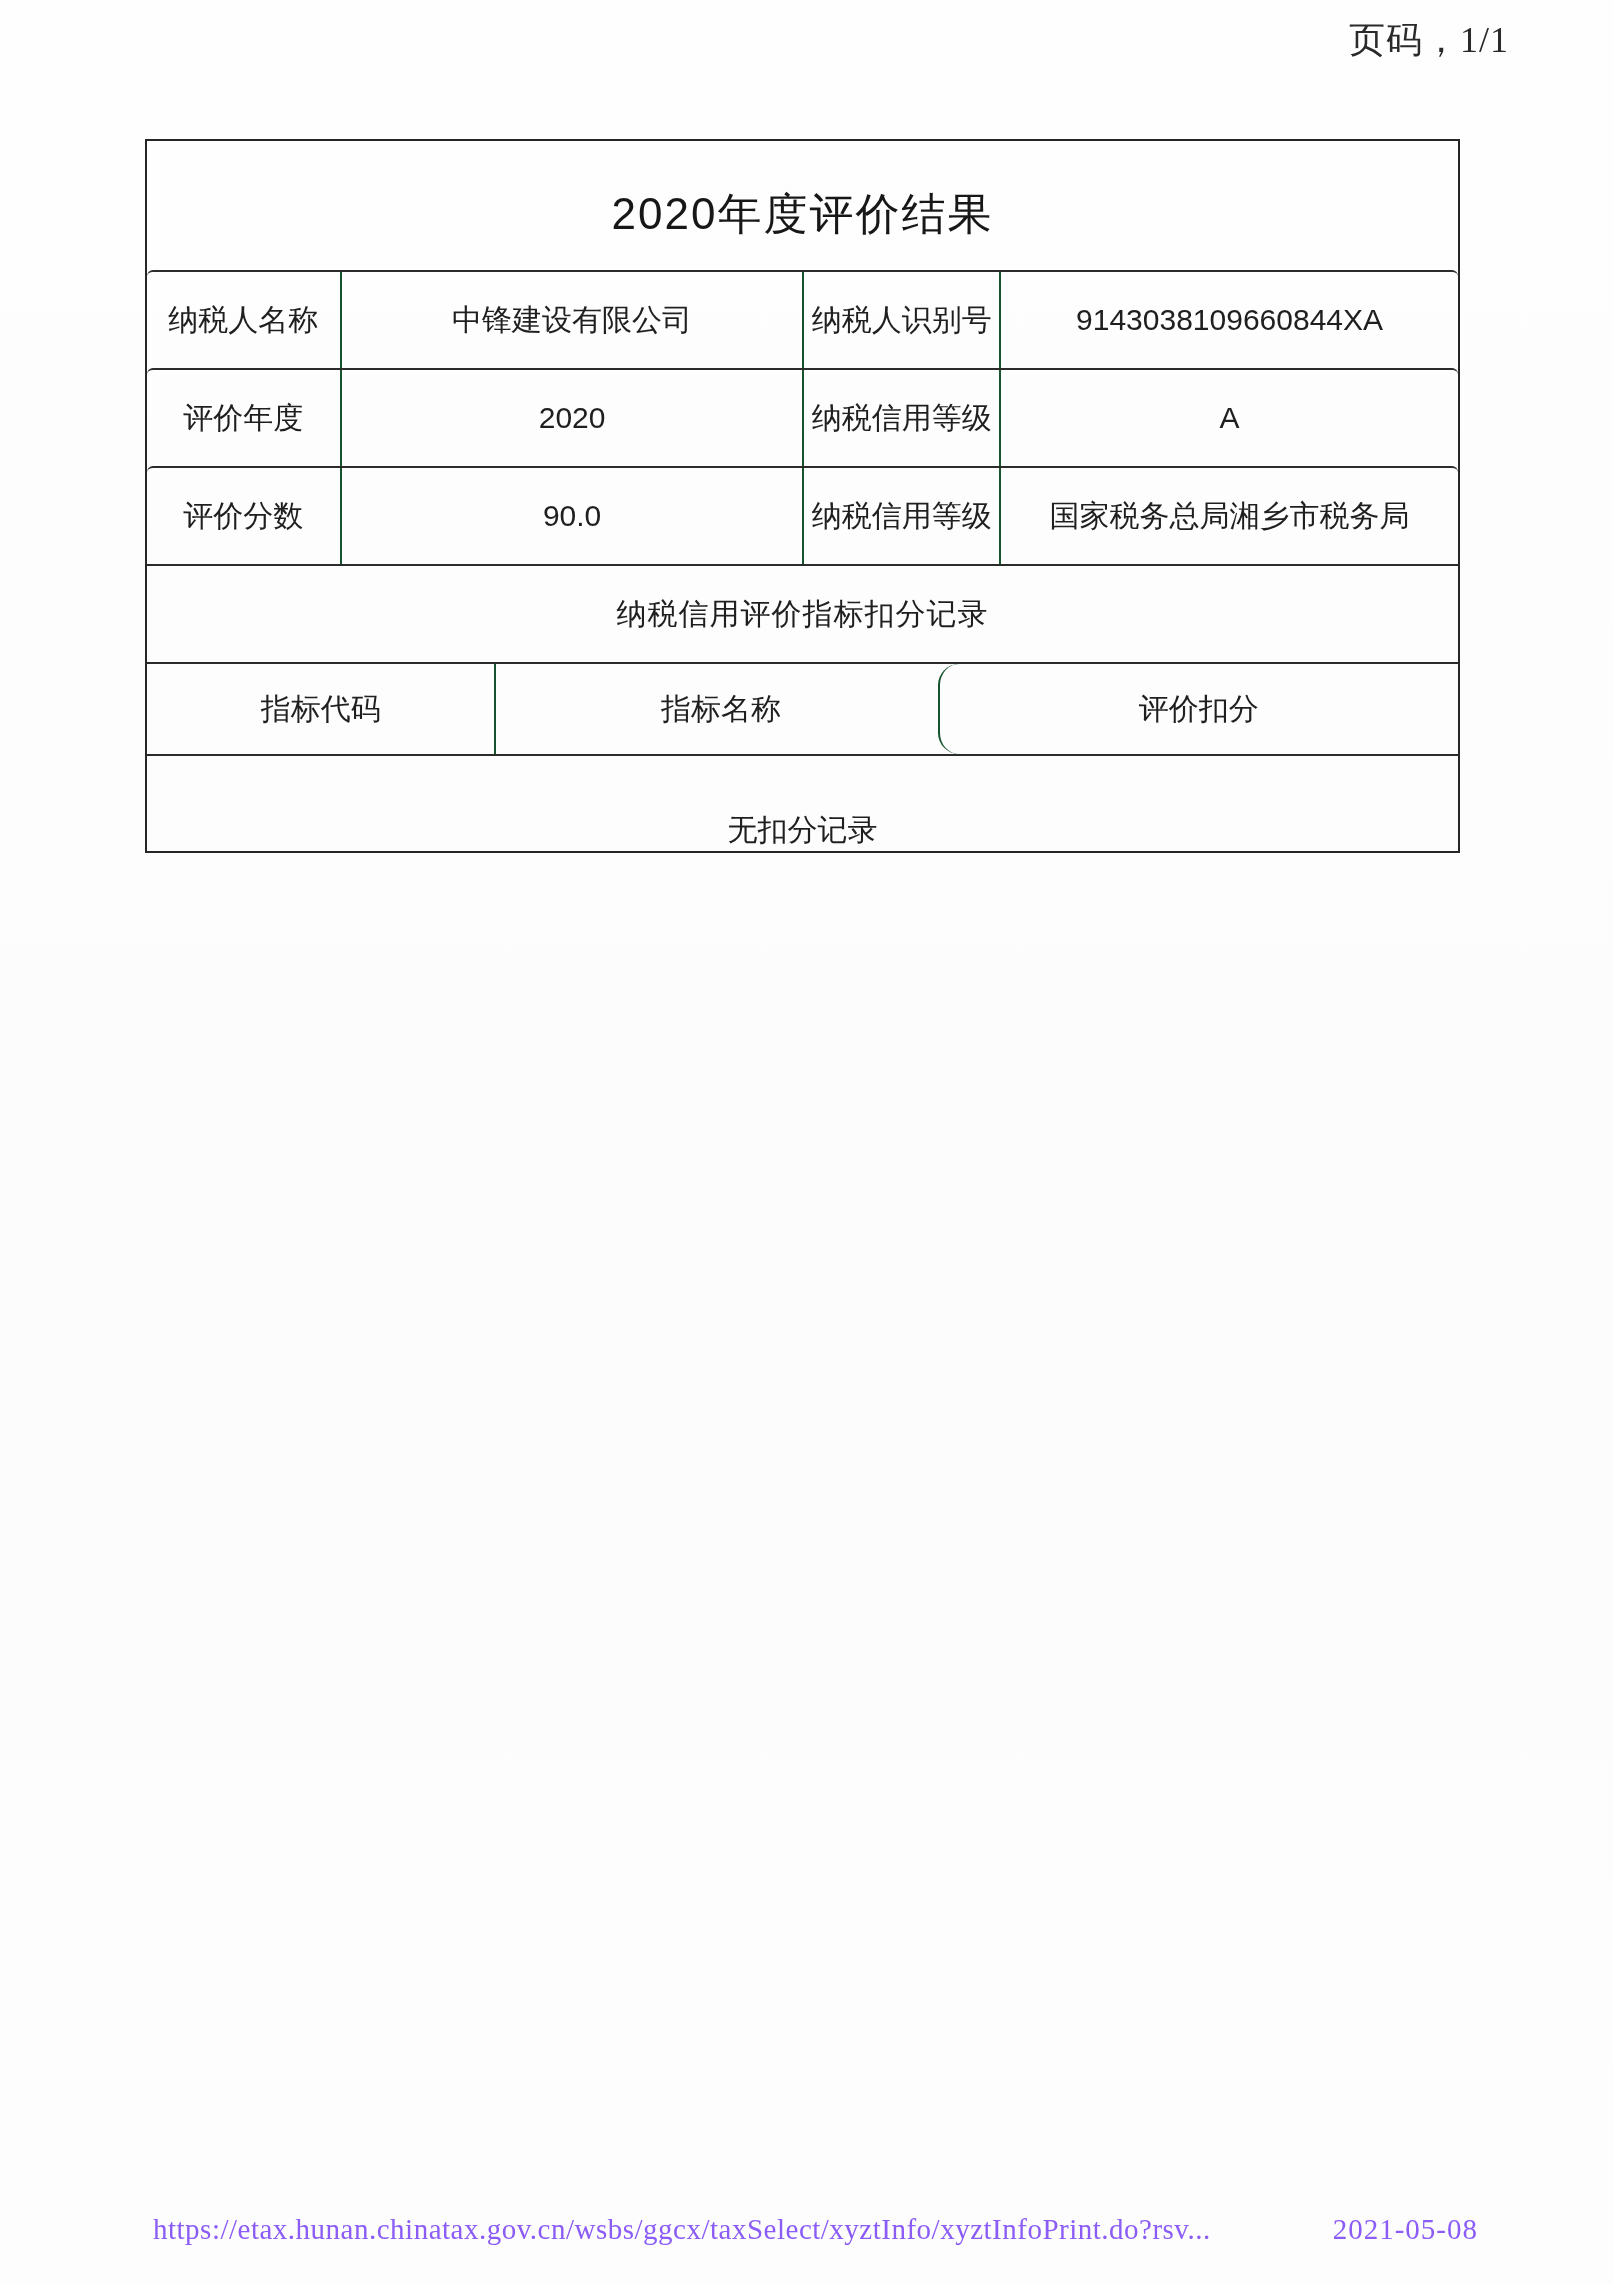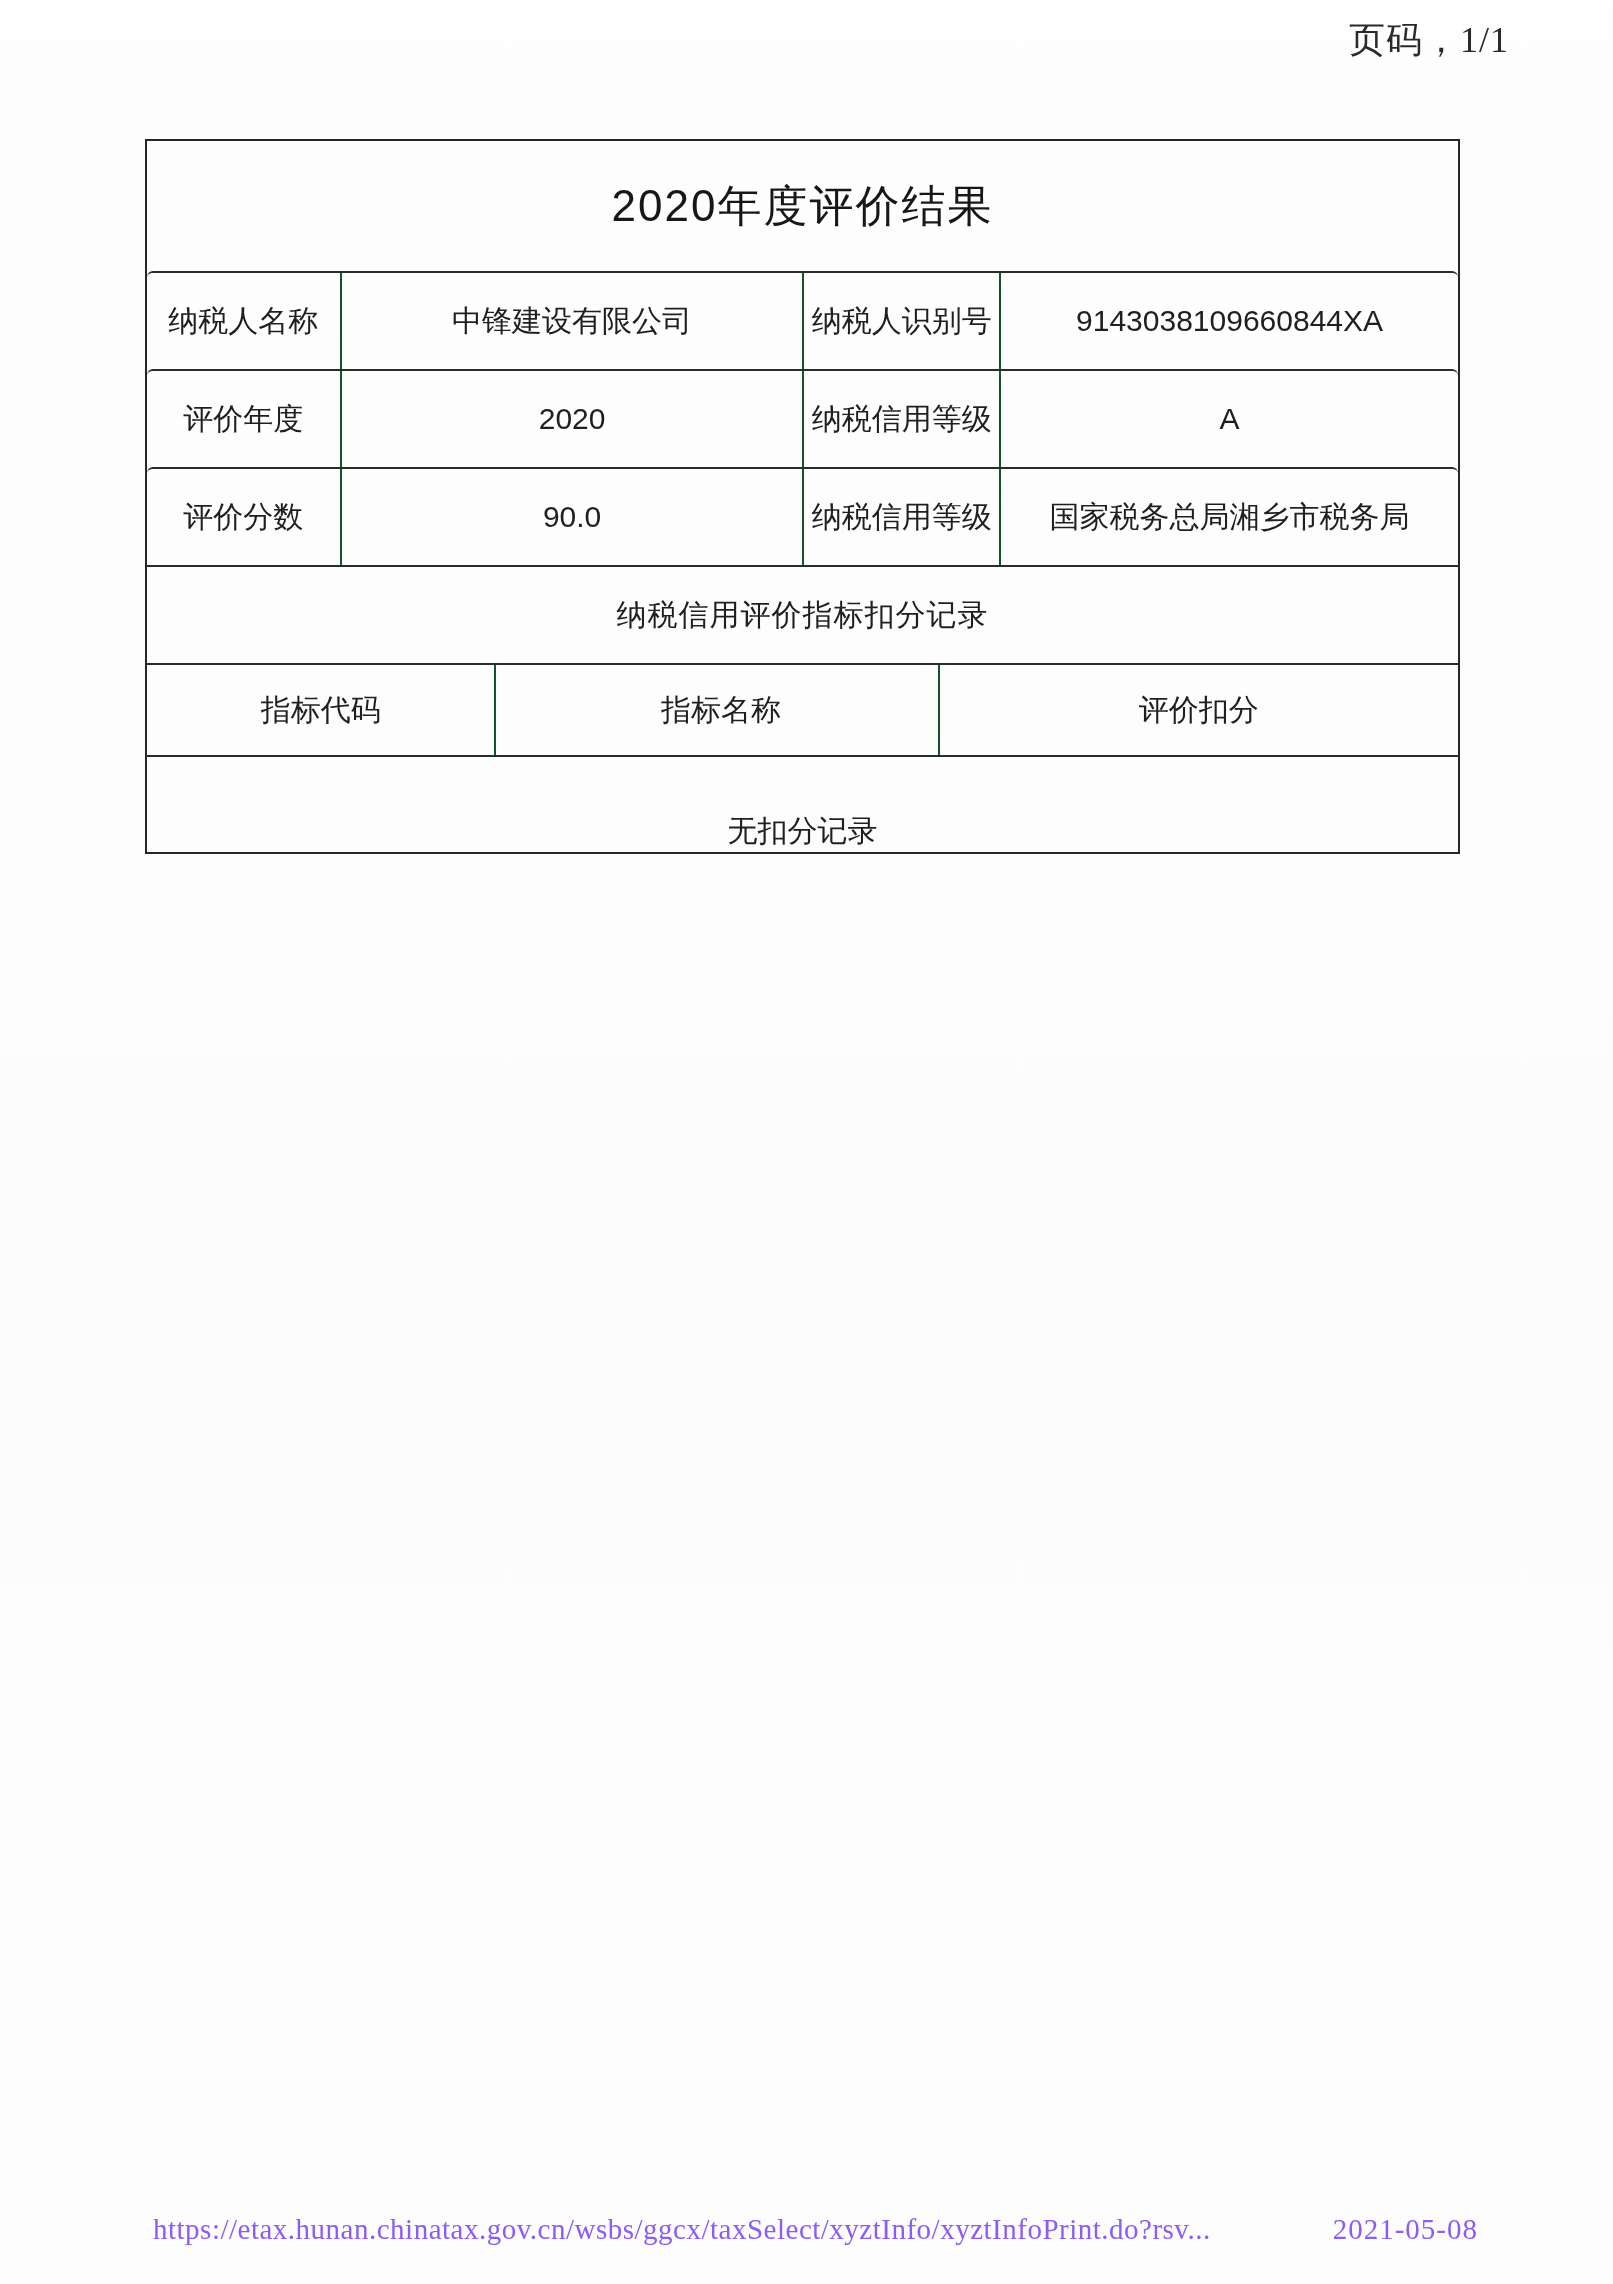--- a/index.html
+++ b/index.html
@@ -61,42 +61,42 @@
     box-sizing: border-box;
     border-left: 2px solid #14532d;
     font-size: 30px;
     color: #1f1f1f;
     padding: 0 7.8px;
     white-space: nowrap;
     overflow: hidden;
   }
   .cell:first-child { border-left: none; }
 
-  .title-row { height: 130px; }
+  .title-row { height: 112px; margin-top: 17px; }
   .title-row .cell {
     width: 100%;
     border-left: none;
     font-size: 44px;
     letter-spacing: 2px;
     color: #171717;
   }
 
   .field-row { height: 98px; border-radius: 6px; }
   .field-row .c1 { width: 14.7%; }
   .field-row .c2 { width: 35.3%; }
   .field-row .c3 { width: 15.0%; }
   .field-row .c4 { width: 35.0%; }
 
   .section-row { height: 98px; }
   .section-row .cell { width: 100%; border-left: none; letter-spacing: 1px; }
 
   .header-row { height: 92px; }
   .header-row .h1 { width: 26.5%; }
   .header-row .h2 { width: 33.8%; padding-left: 16px; }
-  .header-row .h3 { width: 39.7%; }
+  .header-row .h3 { width: 39.7%; border-radius: 21px; }
 
   .empty-row { height: 97px; align-items: flex-end; }
   .empty-row .cell { width: 100%; border-left: none; }
 
   
   .footer {
     position: absolute;
     left: 153px;
     top: 2213px;
     width: 1325px;

